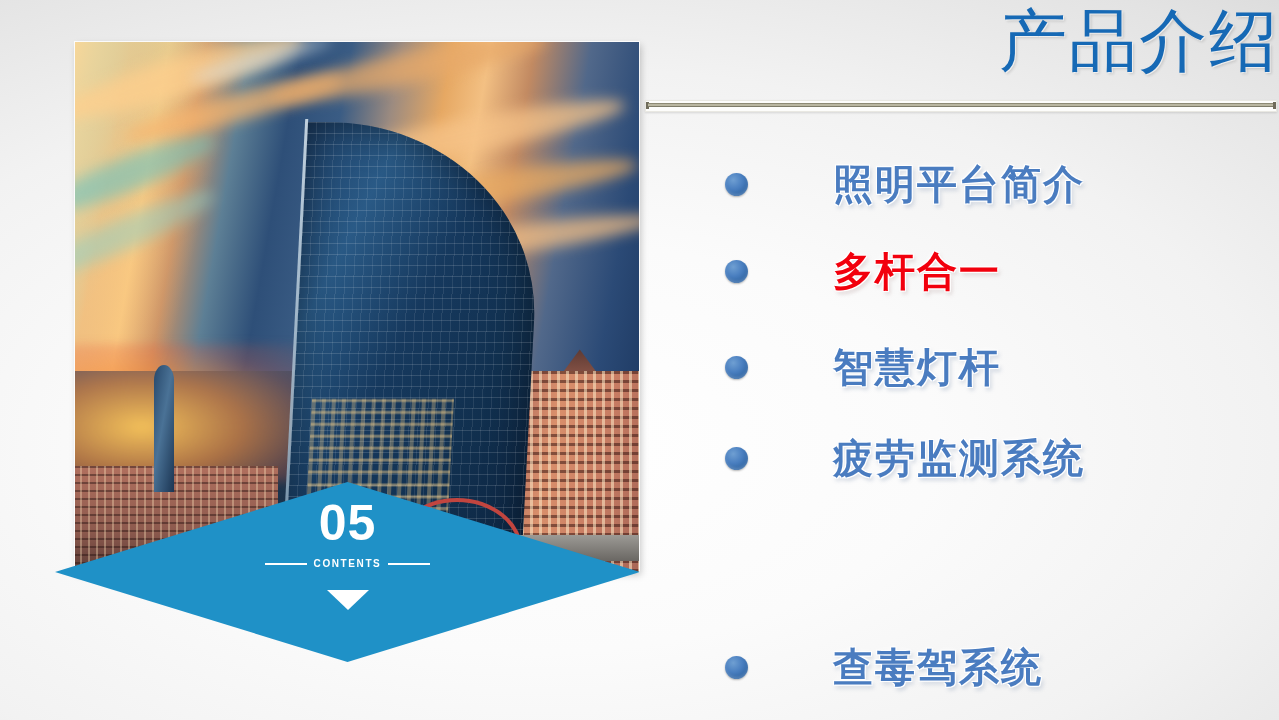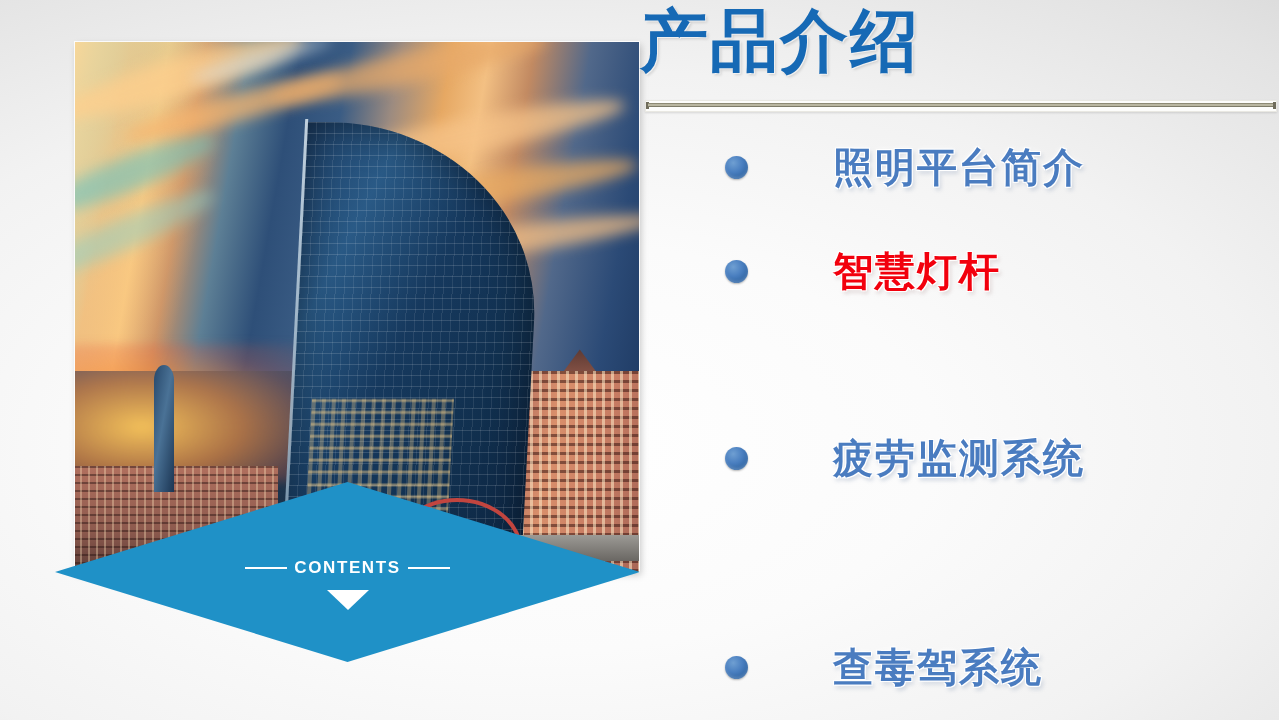--- a/index.html
+++ b/index.html
@@ -172,33 +172,33 @@
     position:absolute;left:0;top:16px;width:585px;text-align:center;
     color:#fff;font-size:50px;font-weight:700;letter-spacing:1px;
     line-height:1;font-family:"Liberation Sans","DejaVu Sans",sans-serif;
   }
   #badge-sub{
     position:absolute;left:0;top:76px;width:585px;
     display:flex;align-items:center;justify-content:center;gap:7px;
   }
   #badge-sub .rule{display:block;width:42px;height:2px;background:#fff;}
   #badge-sub .txt{
-    color:#fff;font-size:17px;font-weight:700;letter-spacing:1.6px;
+    color:#fff;font-size:10px;font-weight:700;letter-spacing:1.6px;
   }
   #badge-caret{
     position:absolute;left:50%;top:108px;transform:translateX(-50%);
     width:0;height:0;border-left:21px solid transparent;border-right:21px solid transparent;
     border-top:20px solid #ffffff;
   }
 
   
   #title{
     position:absolute;left:640px;top:4px;width:639px;
-    text-align:left;
-    font-size:68px;font-weight:700;color:#1669b5;
+    text-align:right;
+    font-size:68px;font-weight:400;color:#1669b5;
     letter-spacing:2px;line-height:1.1;
     text-shadow:1px 1px 0 rgba(255,255,255,.65), 2px 2px 3px rgba(0,0,0,.14);
     font-family:"DejaVu Sans","Liberation Sans",sans-serif;
   }
   #divider{
     position:absolute;left:645px;top:100px;width:630px;height:10px;
     background:#fdfdfb;
     border:1px solid #e9e8e2;
     box-shadow:0 1px 2px rgba(0,0,0,.12);
   }
@@ -273,50 +273,55 @@
       </div>
       <div class="tower-left-edge"></div>
       <div class="arch2"></div>
       <div class="arch"></div>
       <div class="roadway"></div>
     </div>
   </div>
 
   <div id="badge-wrap">
     <div id="badge"></div>
+    <div id="badge-num">05</div>
     <div id="badge-sub">
       <span class="rule"></span>
       <span class="txt">CONTENTS</span>
       <span class="rule"></span>
     </div>
     <div id="badge-caret"></div>
   </div>
 
   <div id="title">产品介绍</div>
 
   <div id="divider">
     <span class="cap-l"></span>
       <span class="d1"></span>
       <span class="d2"></span>
       <span class="d3"></span>
       <span class="cap-r"></span>
   </div>
 
   <div id="bullets">
 
-    <div class="bullet-row" style="top:0">
+    <div class="bullet-row" style="top:17px">
       <span class="dot"></span>
       <span class="btext blue">照明平台简介</span>
     </div>
 
     <div class="bullet-row" style="top:104px">
       <span class="dot"></span>
-      <span class="btext red">智慧灯杆</span>
-    </div>
-
+      <span class="btext red">多杆合一</span>
+    </div>
+
+    <div class="bullet-row" style="top:200px">
+      <span class="dot"></span>
+      <span class="btext blue">智慧灯杆</span>
+    </div>
 
     <div class="bullet-row" style="top:291px">
       <span class="dot"></span>
       <span class="btext blue">疲劳监测系统</span>
     </div>
 
 
     <div class="bullet-row" style="top:500px">
       <span class="dot"></span>
       <span class="btext blue">查毒驾系统</span>

